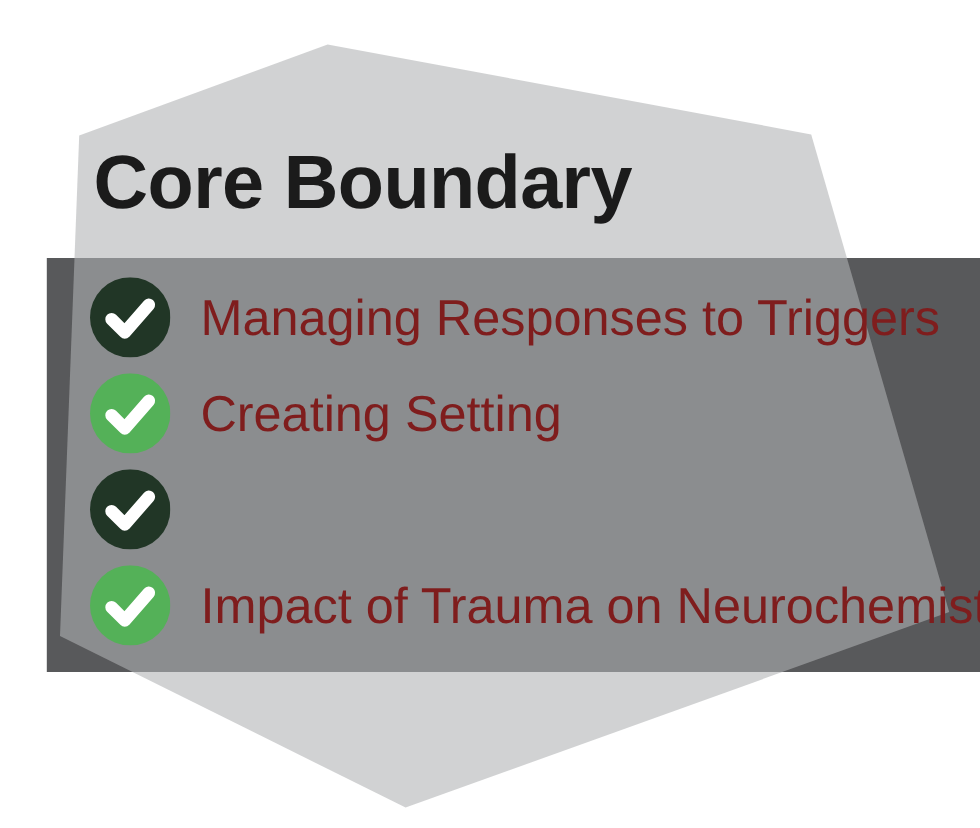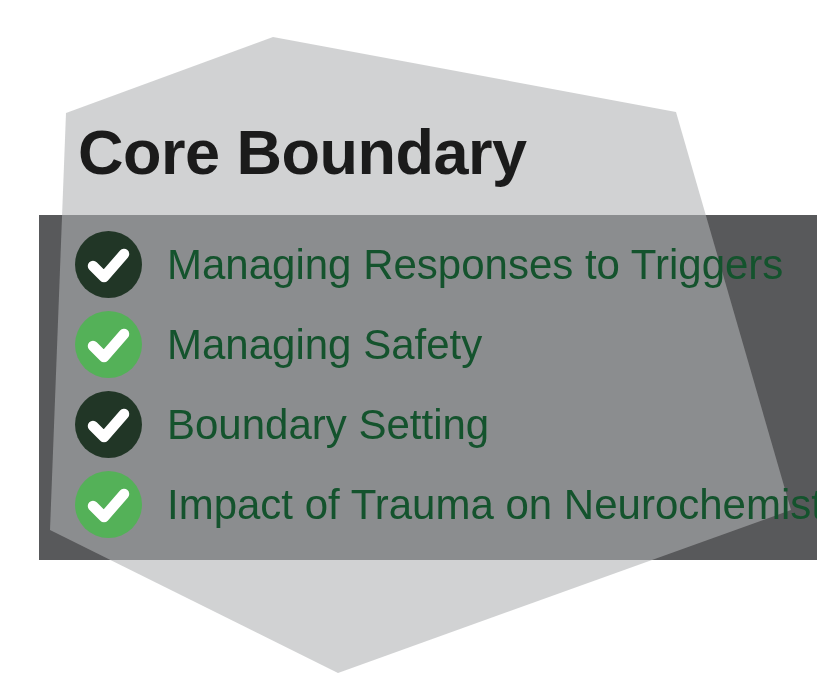--- a/index.html
+++ b/index.html
@@ -43,21 +43,21 @@
   }
   .check {
     width: 67px;
     height: 67px;
     flex: none;
     display: block;
   }
   .label {
     font-size: 42px;
     line-height: 1;
-    color: #14532d;
+    color: #7f1d1d;
     white-space: nowrap;
   }
 </style>
 </head>
 <body>
 
 <div class="canvas">
 
   <svg class="bg" viewBox="0 0 817 690" aria-hidden="true">
     <rect x="39" y="215" width="778" height="345" fill="#58595b"></rect>
@@ -74,29 +74,28 @@
         <path d="M18 35 L29 46 L49 23" fill="none" stroke="#ffffff" stroke-width="10.5" stroke-linecap="round" stroke-linejoin="round"></path>
       </svg>
       <span class="label">Managing Responses to Triggers</span>
     </div>
 
     <div class="row">
       <svg class="check" viewBox="0 0 67 67">
         <circle cx="33.5" cy="33.5" r="33.5" fill="#54B158"></circle>
         <path d="M18 35 L29 46 L49 23" fill="none" stroke="#ffffff" stroke-width="10.5" stroke-linecap="round" stroke-linejoin="round"></path>
       </svg>
-      <span class="label">Managing Safety</span>
+      <span class="label">Creating Setting</span>
     </div>
 
     <div class="row">
       <svg class="check" viewBox="0 0 67 67">
         <circle cx="33.5" cy="33.5" r="33.5" fill="#213626"></circle>
         <path d="M18 35 L29 46 L49 23" fill="none" stroke="#ffffff" stroke-width="10.5" stroke-linecap="round" stroke-linejoin="round"></path>
       </svg>
-      <span class="label">Boundary Setting</span>
     </div>
 
     <div class="row">
       <svg class="check" viewBox="0 0 67 67">
         <circle cx="33.5" cy="33.5" r="33.5" fill="#54B158"></circle>
         <path d="M18 35 L29 46 L49 23" fill="none" stroke="#ffffff" stroke-width="10.5" stroke-linecap="round" stroke-linejoin="round"></path>
       </svg>
       <span class="label">Impact of Trauma on Neurochemistry</span>
     </div>
 

